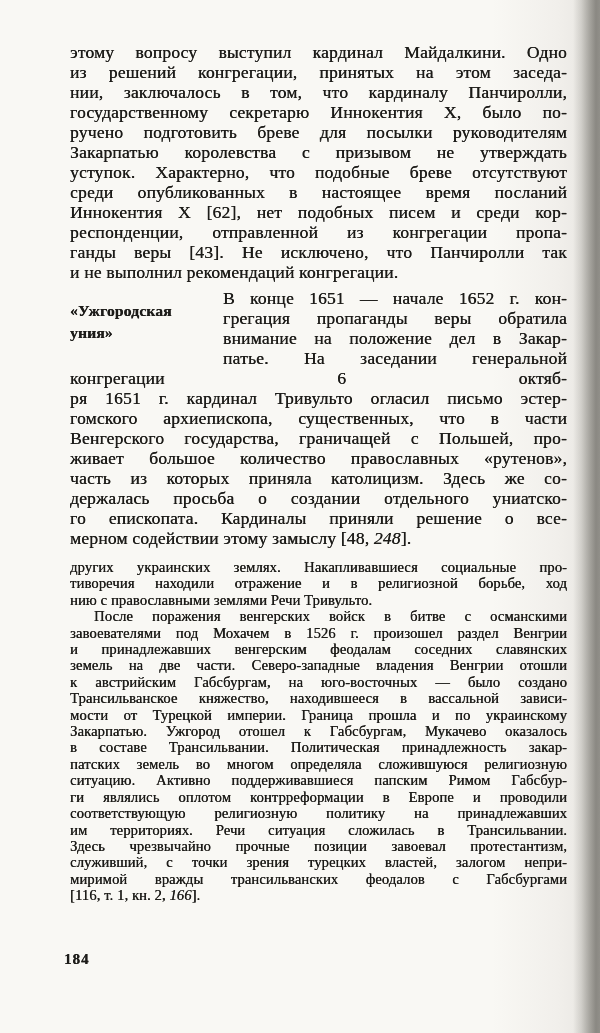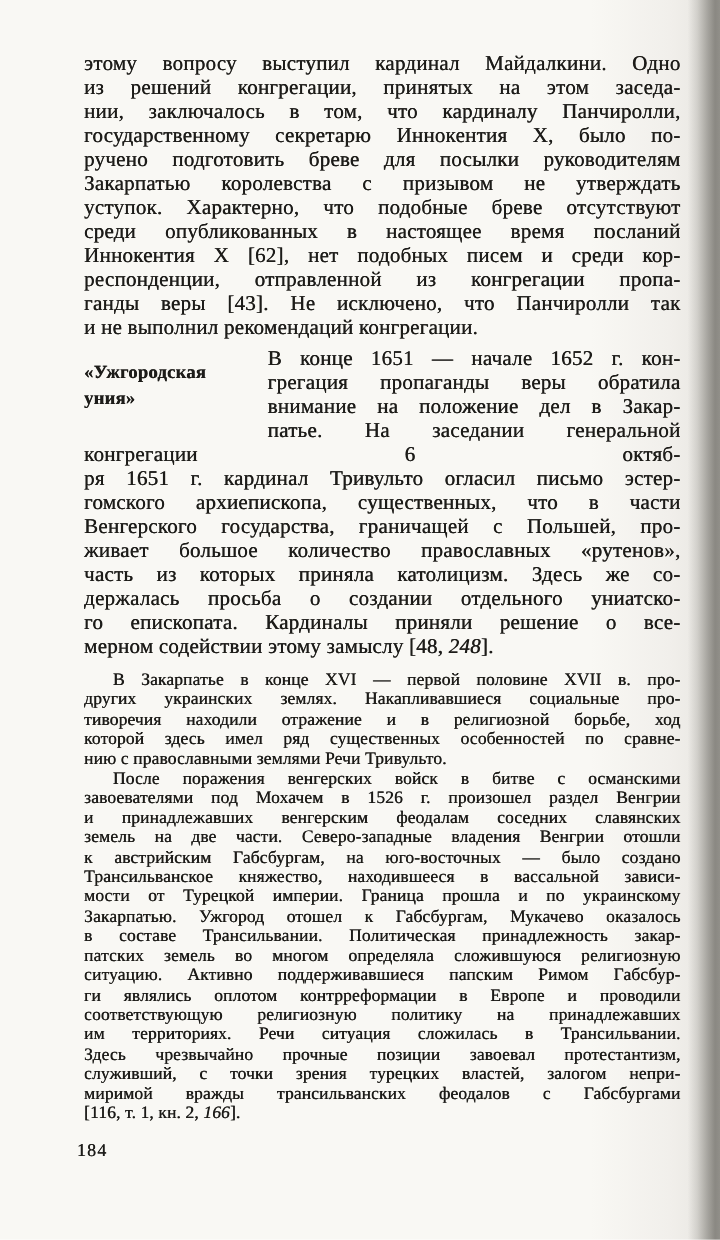--- a/index.html
+++ b/index.html
@@ -63,21 +63,21 @@
   .note-line{
     font-weight:bold;
     font-size:15.5px;
     line-height:21.5px;
     letter-spacing:0.2px;
     text-align:left;
     text-shadow:0.3px 0 0 currentColor;
   }
   .page-number{
     position:absolute;left:64px;top:951px;
-    font-weight:normal;font-size:15px;letter-spacing:1px;
+    font-weight:bold;font-size:15px;letter-spacing:1px;
     text-shadow:0.3px 0 0 currentColor;
   }
   i{font-style:italic;}
 </style>
 </head>
 <body>
 
 <div class="page">
   <main class="text-block" id="text-block">
       <div class="para main">
@@ -106,24 +106,22 @@
         <div class="line">ря 1651 г. кардинал Тривульто огласил письмо эстер-</div>
         <div class="line">гомского архиепископа, существенных, что в части</div>
         <div class="line">Венгерского государства, граничащей с Польшей, про-</div>
         <div class="line">живает большое количество православных «рутенов»,</div>
         <div class="line">часть из которых приняла католицизм. Здесь же со-</div>
         <div class="line">держалась просьба о создании отдельного униатско-</div>
         <div class="line">го епископата. Кардиналы приняли решение о все-</div>
         <div class="line last">мерном содействии этому замыслу [48, <i>248</i>].</div>
       </div>
       <div class="para small">
-        <div class="line indent">В Закарпатье в конце XVI — первой половине XVII в. про-</div>
         <div class="line">других украинских землях. Накапливавшиеся социальные про-</div>
         <div class="line">тиворечия находили отражение и в религиозной борьбе, ход</div>
-        <div class="line">которой здесь имел ряд существенных особенностей по сравне-</div>
         <div class="line last">нию с православными землями Речи Тривульто.</div>
       </div>
       <div class="para small">
         <div class="line indent">После поражения венгерских войск в битве с османскими</div>
         <div class="line">завоевателями под Мохачем в 1526 г. произошел раздел Венгрии</div>
         <div class="line">и принадлежавших венгерским феодалам соседних славянских</div>
         <div class="line">земель на две части. Северо-западные владения Венгрии отошли</div>
         <div class="line">к австрийским Габсбургам, на юго-восточных — было создано</div>
         <div class="line">Трансильванское княжество, находившееся в вассальной зависи-</div>
         <div class="line">мости от Турецкой империи. Граница прошла и по украинскому</div>

